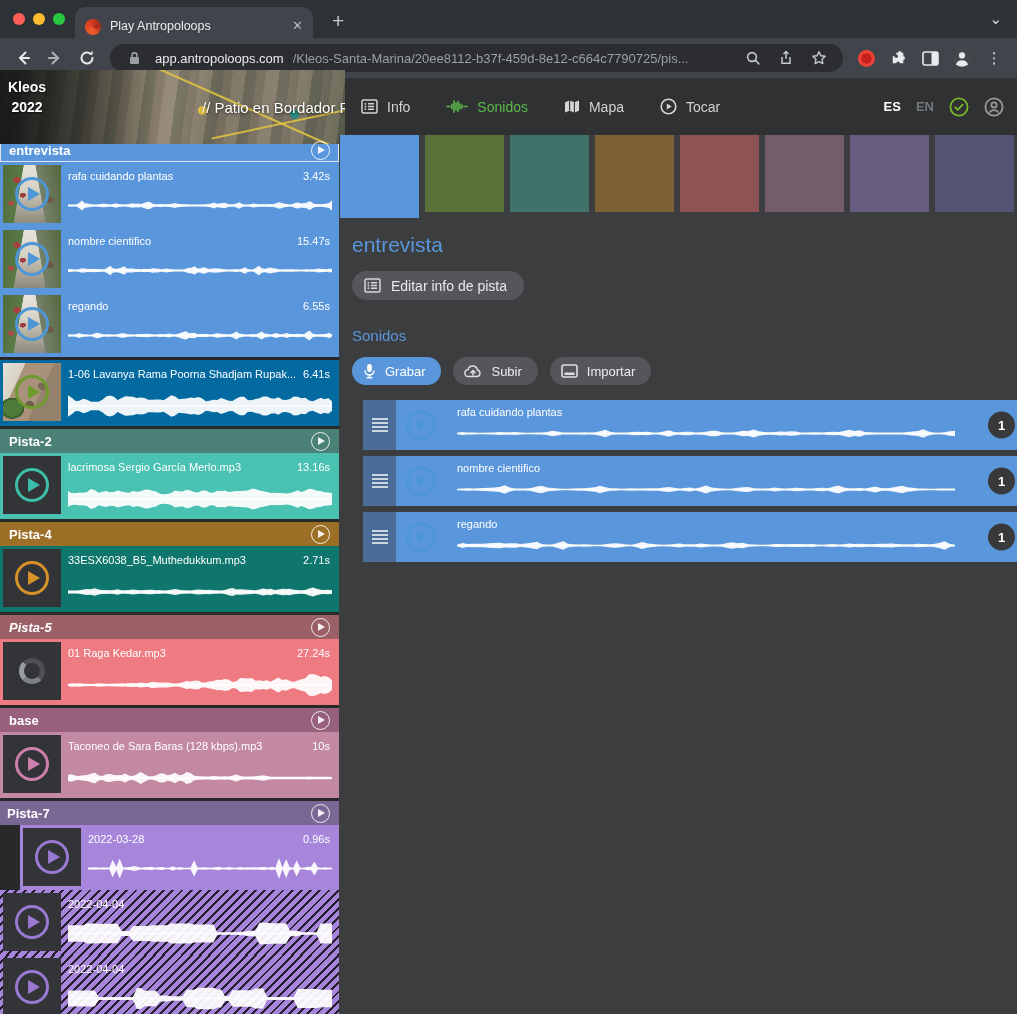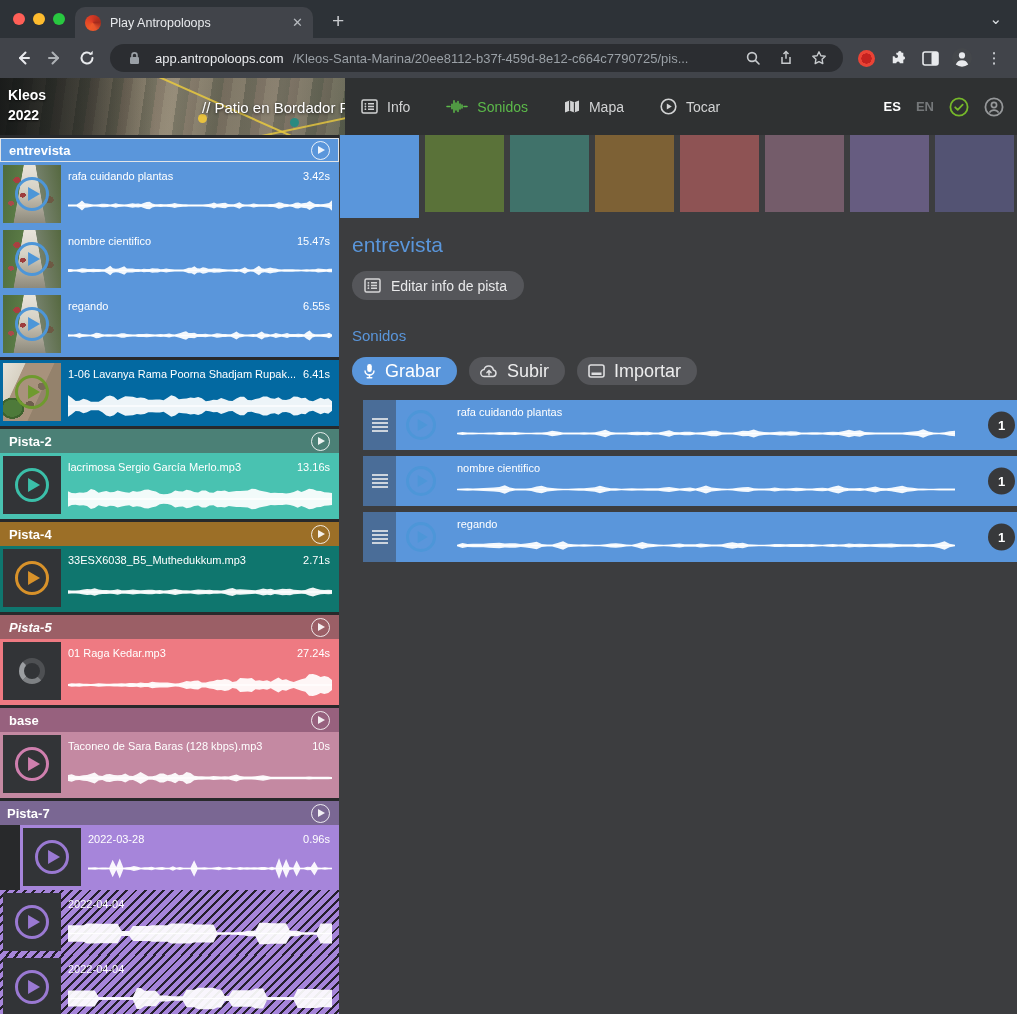--- a/index.html
+++ b/index.html
@@ -6,46 +6,46 @@
   *{box-sizing:border-box;}
   .window{width:1017px;height:1014px;position:relative;overflow:hidden;
     font-family:"Liberation Sans",sans-serif;background:#2d3237;color:#e8eaed;}
 
   
   .tabstrip{height:38px;position:relative;background:#2d3237;}
   .traffic{position:absolute;top:13px;left:13px;display:flex;gap:8px;}
   .light{width:12px;height:12px;border-radius:50%;}
   .light.red{background:#ff5f57}.light.yellow{background:#febc2e}.light.green{background:#28c840}
   .tab{position:absolute;left:75px;top:7px;width:238px;height:31px;background:#41444a;
-    border-radius:10px 10px 0 0;display:flex;align-items:center;padding:0 10px;gap:9px;}
+    border-radius:10px 10px 0 0;display:flex;align-items:flex-start;padding:12px 10px;gap:9px;}
   .favicon{width:16px;height:16px;border-radius:50%;flex:none;
     background:conic-gradient(from 210deg,#f05a28,#d93a24 35%,#a32a1c 65%,#e8552c 85%,#f05a28);}
   .tab-title{flex:1;font-size:12.5px;color:#e8eaed;white-space:nowrap;overflow:hidden;}
   .tab-close{color:#b6babf;font-size:13px;line-height:1;}
   .newtab{position:absolute;left:332px;top:10px;font-size:21px;color:#c7cacd;line-height:1;}
   .tabsearch{position:absolute;right:15px;top:10px;color:#dfe3e6;font-size:15px;}
 
   .toolbar{height:40px;background:#41444a;display:flex;align-items:center;padding:0 8px;gap:2px;}
   .tbtn{width:30px;height:30px;display:flex;align-items:center;justify-content:center;flex:none;}
   .urlpill{flex:1;height:28px;background:#2b2d31;border-radius:14px;display:flex;align-items:center;
     padding:0 12px;margin:0 6px;min-width:0;gap:9px;}
   .url-host{font-size:13px;color:#e8eaed;white-space:nowrap;}
   .url-path{font-size:13px;color:#9aa0a6;white-space:nowrap;overflow:hidden;text-overflow:clip;flex:1;min-width:0;}
   .pill-ic{flex:none;width:24px;height:24px;display:flex;align-items:center;justify-content:center;}
   .rec-ic{width:17px;height:17px;border-radius:50%;background:radial-gradient(circle,#c5221f 0 42%,#ea4335 43%);}
   .kebab{color:#dfe3e6;font-size:15px;letter-spacing:0;line-height:4px;text-align:center;}
 
   
   .app{height:936px;display:flex;flex-direction:column;background:#3c3d3f;}
   .app-header{height:57px;background:#2f3132;display:flex;align-items:center;position:relative;flex:none;}
-  .header-media{width:345px;height:57px;flex:none;position:relative;overflow:hidden;
+  .header-media{width:345px;height:74px;flex:none;position:relative;overflow:hidden;
     background:
       linear-gradient(90deg,rgba(18,20,20,.88),rgba(18,20,20,.45) 26%,rgba(18,20,20,0) 45%),
       repeating-linear-gradient(98deg,rgba(214,196,160,.16) 0 13px,rgba(70,80,58,.22) 13px 24px,rgba(150,120,100,.14) 24px 33px),
-      linear-gradient(100deg,#3a3d38 0%,#55544a 20%,#756e5e 36%,#8a8272 50%,#6f6a5c 63%,#7d7568 80%,#565a4c 100%);}
+      linear-gradient(100deg,#3a3d38 0%,#55544a 20%,#756e5e 36%,#8a8272 50%,#6f6a5c 63%,#7d7568 80%,#565a4c 100%); text-align: center;}
   .map-path{position:absolute;left:150px;top:-6px;width:230px;height:2px;background:#e8c93f;opacity:.85;
     transform:rotate(24deg);transform-origin:left;}
   .map-path2{position:absolute;left:210px;top:52px;width:150px;height:2px;background:#e8c93f;opacity:.8;
     transform:rotate(-12deg);}
   .map-pin{position:absolute;width:9px;height:9px;border-radius:50%;}
   .map-pin.yellow{background:#e8c23f;left:198px;top:36px;}
   .map-pin.teal{background:#2a8a80;left:290px;top:40px;}
   .logo{position:absolute;left:8px;top:7px;color:#fff;font-size:14px;font-weight:700;line-height:1.45;
     text-shadow:0 1px 2px rgba(0,0,0,.7);}
   .breadcrumb{position:absolute;left:202px;top:50%;transform:translateY(-50%);color:#fff;font-size:15px;
@@ -106,21 +106,21 @@
   .swatches{display:flex;gap:6px;padding-left:1px;height:77px;align-items:flex-start;}
   .swatch{width:79px;height:77px;flex:none;}
   .swatch.selected{height:83px;}
   .panel{padding-left:13px;}
   .panel-title{color:#5a96db;font-size:21px;margin:21px 0 0 0;font-weight:400;}
   .edit-btn{display:inline-flex;align-items:center;gap:10px;background:#55565a;color:#e9e9ea;
     font-size:14px;height:29px;border-radius:15px;padding:0 17px 0 12px;margin-top:14px;border:none;}
   .sounds-label{color:#5a96db;font-size:15px;margin-top:27px;}
   .actions{display:flex;gap:12px;margin-top:13px;}
   .action-btn{display:inline-flex;align-items:center;gap:9px;background:#55565a;color:#ededee;
-    font-size:18px;height:28px;border-radius:14px;padding:0 16px 0 11px;border:none;}
+    font-size:13px;height:28px;border-radius:14px;padding:0 16px 0 11px;border:none;}
   .action-btn.primary{background:#5a96db;color:#fff;}
   .rows{margin:15px 0 0 11px;width:660px;display:flex;flex-direction:column;gap:6px;}
   .row{height:50px;display:flex;background:#5a96db;}
   .row-handle{width:33px;flex:none;background:#4a6d98;display:flex;align-items:center;justify-content:center;}
   .hamb{display:flex;flex-direction:column;gap:2px;}
   .hamb i{display:block;width:16px;height:2px;background:#ccd4dd;}
   .row-thumb{width:50px;height:50px;flex:none;position:relative;overflow:hidden;}
   .row-thumb .pring{width:30px;height:30px;border-width:3px;}
   .row-thumb .ptri{border-left-width:10px;border-top-width:6.5px;border-bottom-width:6.5px;}
   .row-body{flex:1;position:relative;min-width:0;}

